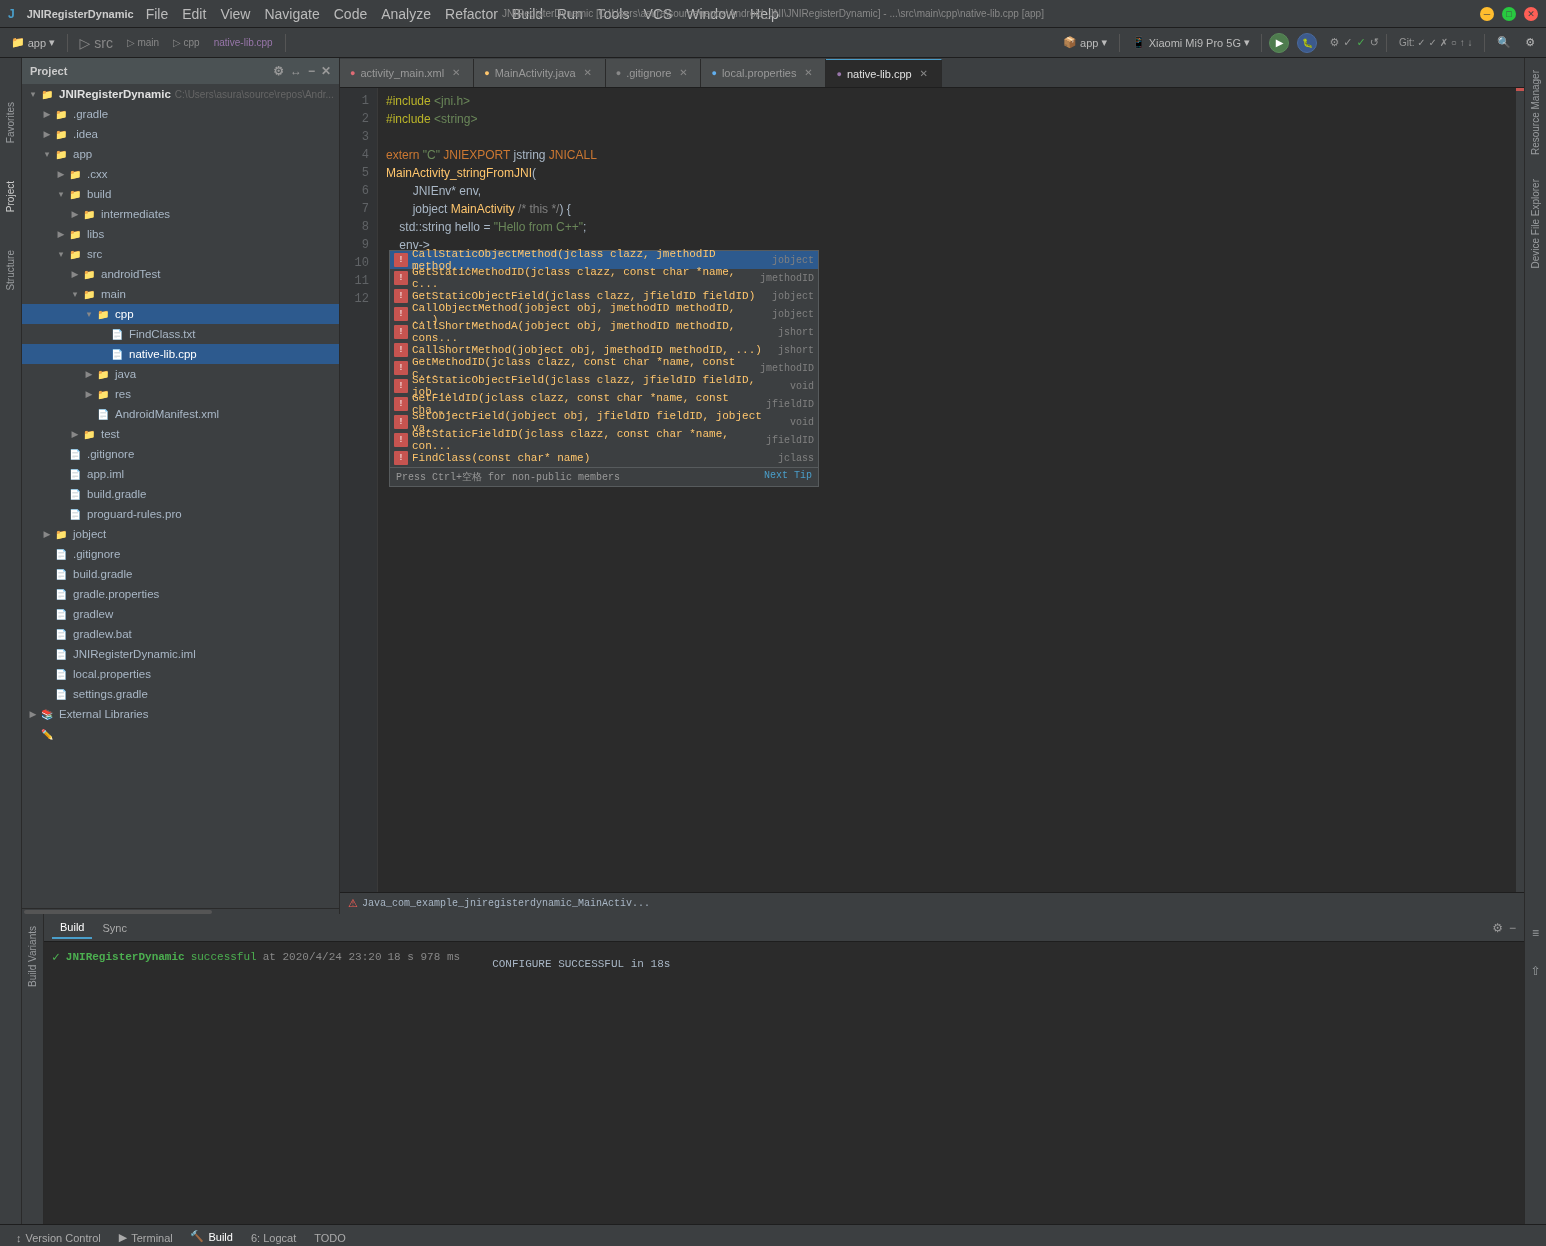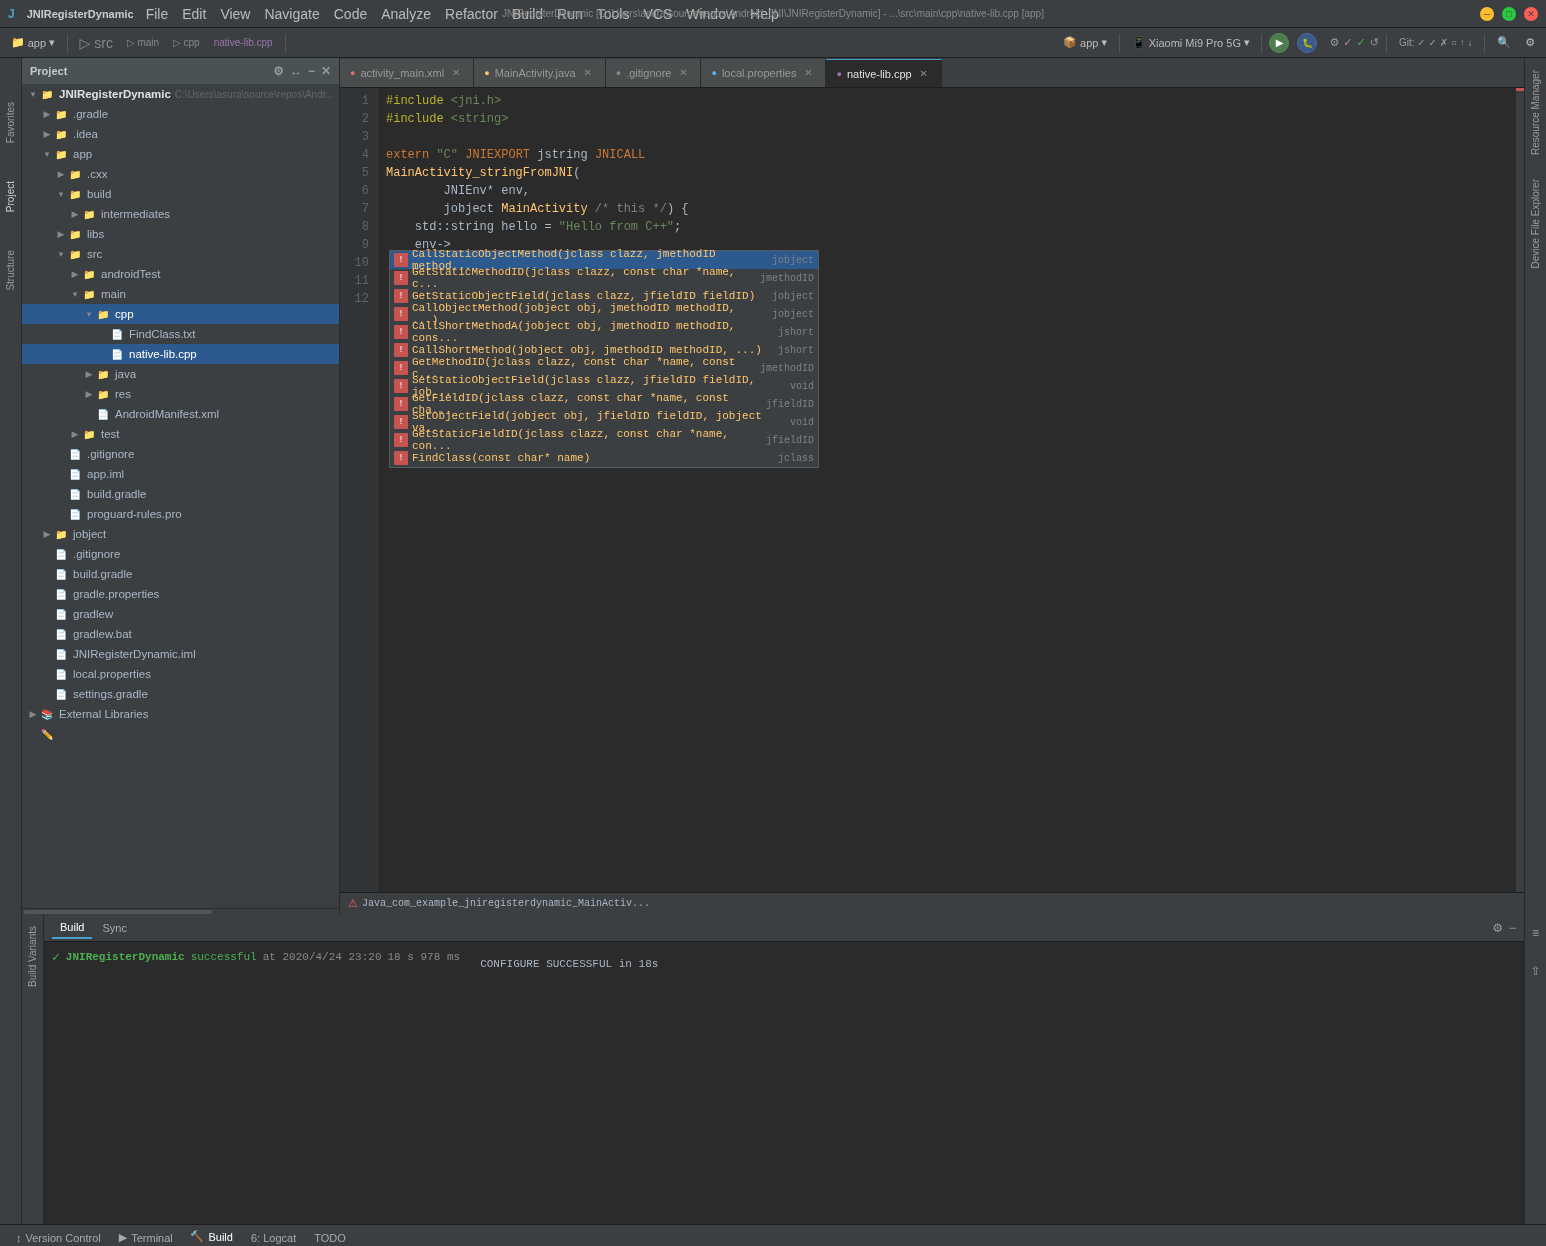--- a/index.html
+++ b/index.html
@@ -230,21 +230,21 @@
       line-height: 18px;
       padding: 4px 0;
       text-align: right;
       padding-right: 8px;
       overflow: hidden;
       user-select: none;
       border-right: 1px solid #3a3a3a;
     }
     .code-content {
       flex: 1;
-      font-family: Liberation Mono, monospace;
+      font-family: Liberation Sans, sans-serif;
       font-size: 12px;
       line-height: 18px;
       padding: 4px 8px;
       overflow: auto;
       white-space: pre;
       color: #a9b7c6;
     }
     .code-content::-webkit-scrollbar { width: 8px; height: 8px; }
     .code-content::-webkit-scrollbar-track { background: #2b2b2b; }
     .code-content::-webkit-scrollbar-thumb { background: #555; }
@@ -365,20 +365,21 @@
       color: #888;
     }
     .build-duration {
       color: #888;
       margin-left: auto;
     }
     .configure-success {
       color: #a9b7c6;
       margin-top: 4px;
       padding: 4px 0;
+      margin-left: 12px;
     }
 
     
     .left-vert-tabs {
       width: 22px;
       background: #3c3f41;
       display: flex;
       flex-direction: column;
       border-right: 1px solid #2a2a2a;
       padding-top: 40px;
@@ -923,20 +924,24 @@
             <div class="autocomplete-item">
               <div class="ac-icon">!</div>
               <span class="ac-method">GetStaticFieldID(jclass clazz, const char *name, con...</span>
               <span class="ac-type">jfieldID</span>
             </div>
             <div class="autocomplete-item">
               <div class="ac-icon">!</div>
               <span class="ac-method">FindClass(const char* name)</span>
               <span class="ac-type">jclass</span>
             </div>
+            <div class="ac-footer">
+              <span>Press Ctrl+空格 for non-public members</span>
+              <span class="next-tip">Next Tip</span>
+            </div>
           </div>
 
           <div class="error-stripe">
             <div class="error-mark" style="top:0;"></div>
           </div>
         </div>
 
         <div style="height:22px;background:#3c3f41;border-top:1px solid #1e1e1e;display:flex;align-items:center;padding:0 8px;font-size:11px;color:#ff5f56;gap:4px;">
           <span style="color:#ff5f56;">⚠</span>
           <span style="color:#a9b7c6;font-family:'Courier New',monospace;font-size:10px;">Java_com_example_jniregisterdynamic_MainActiv...</span>

